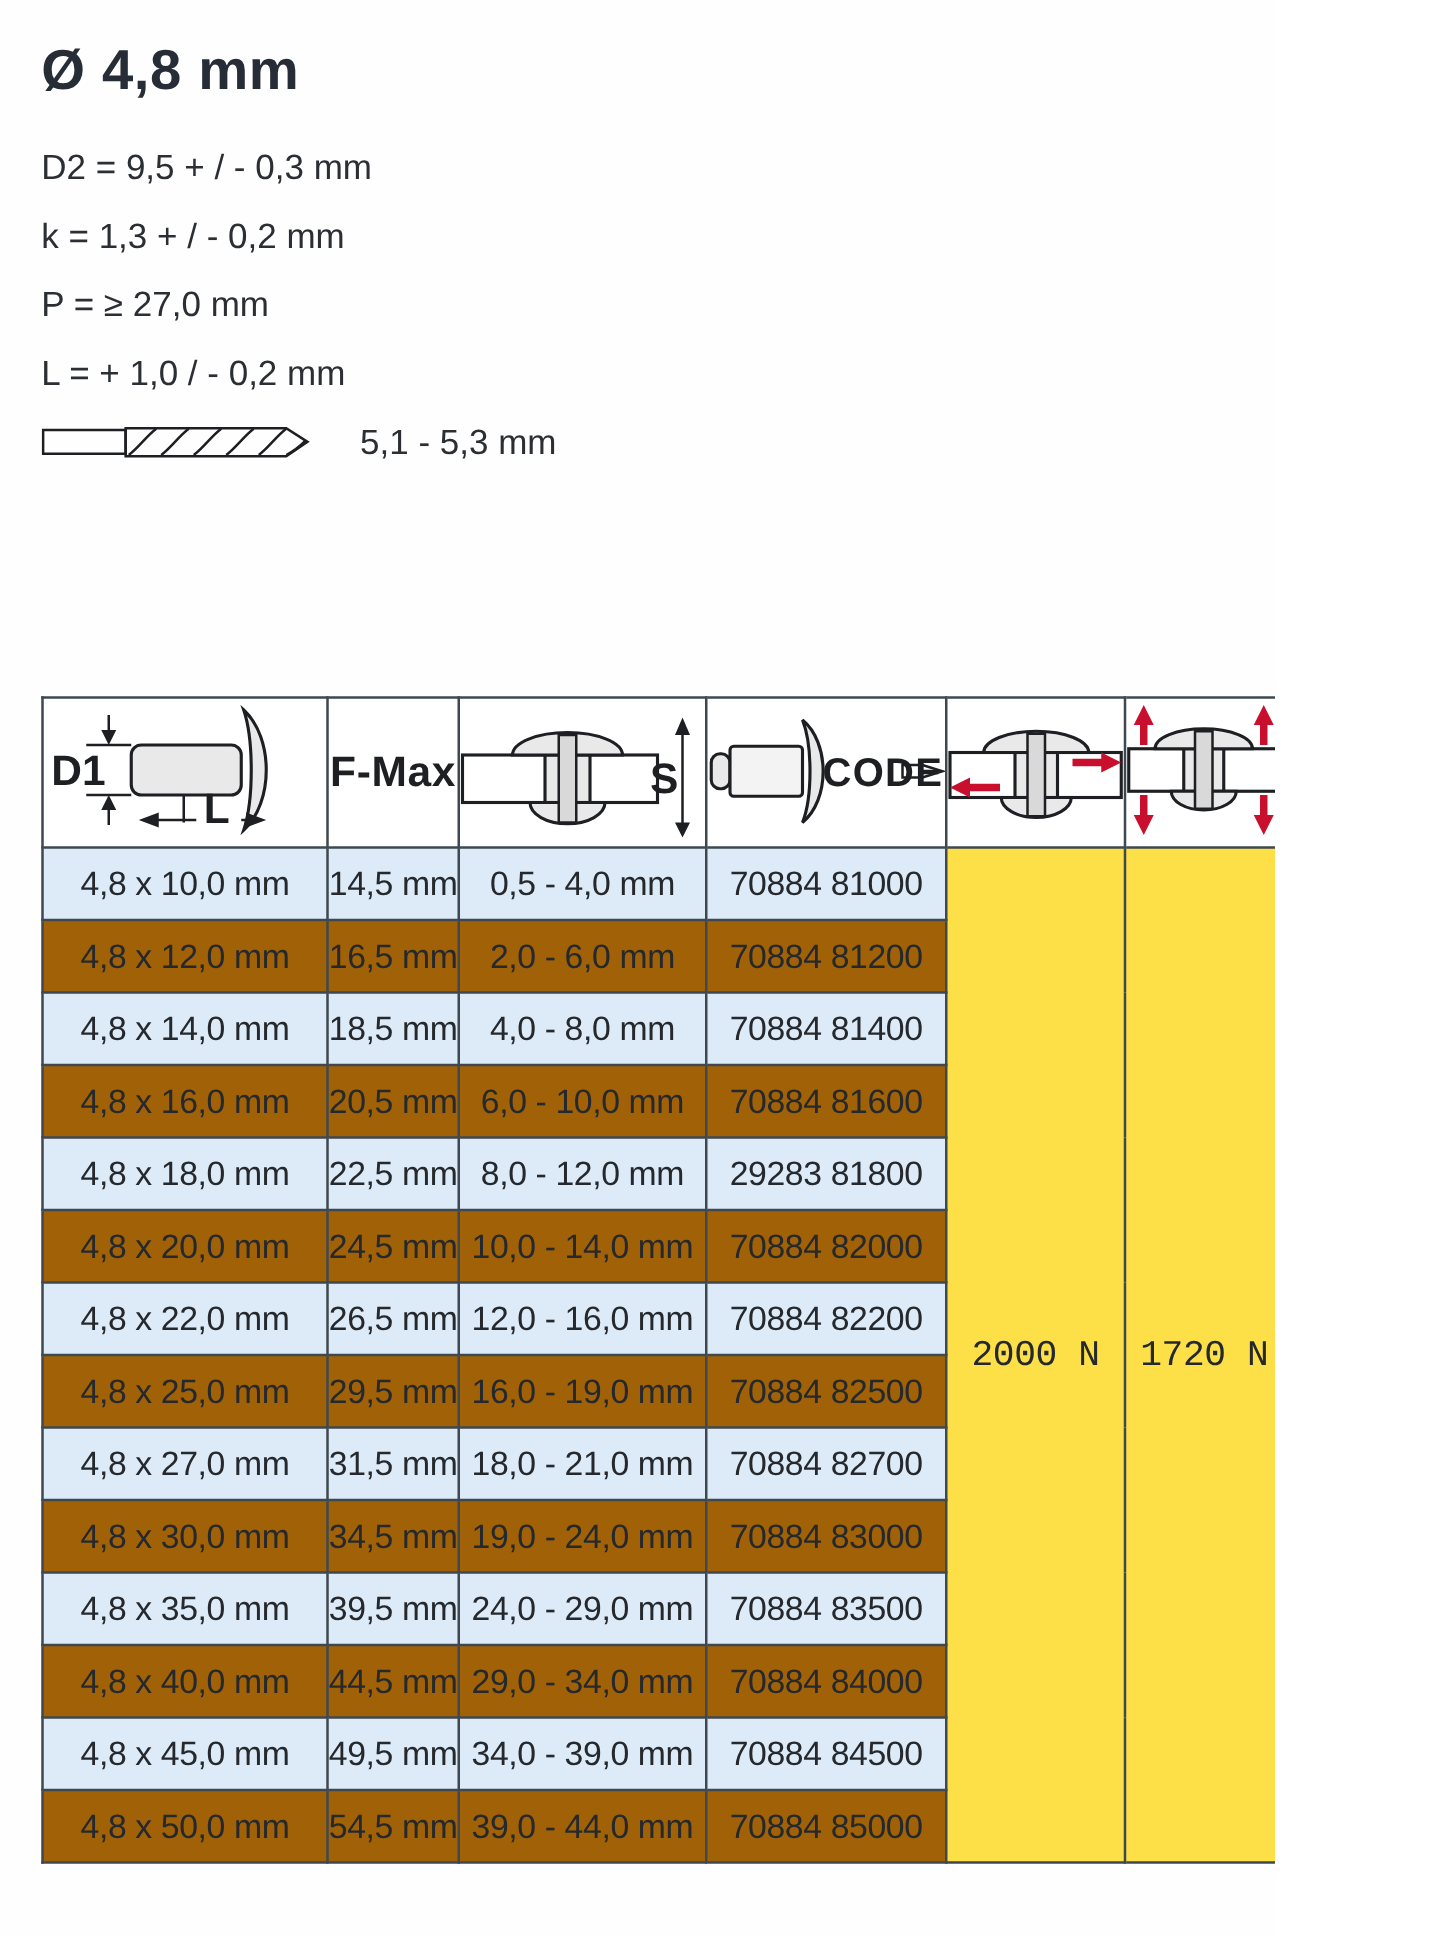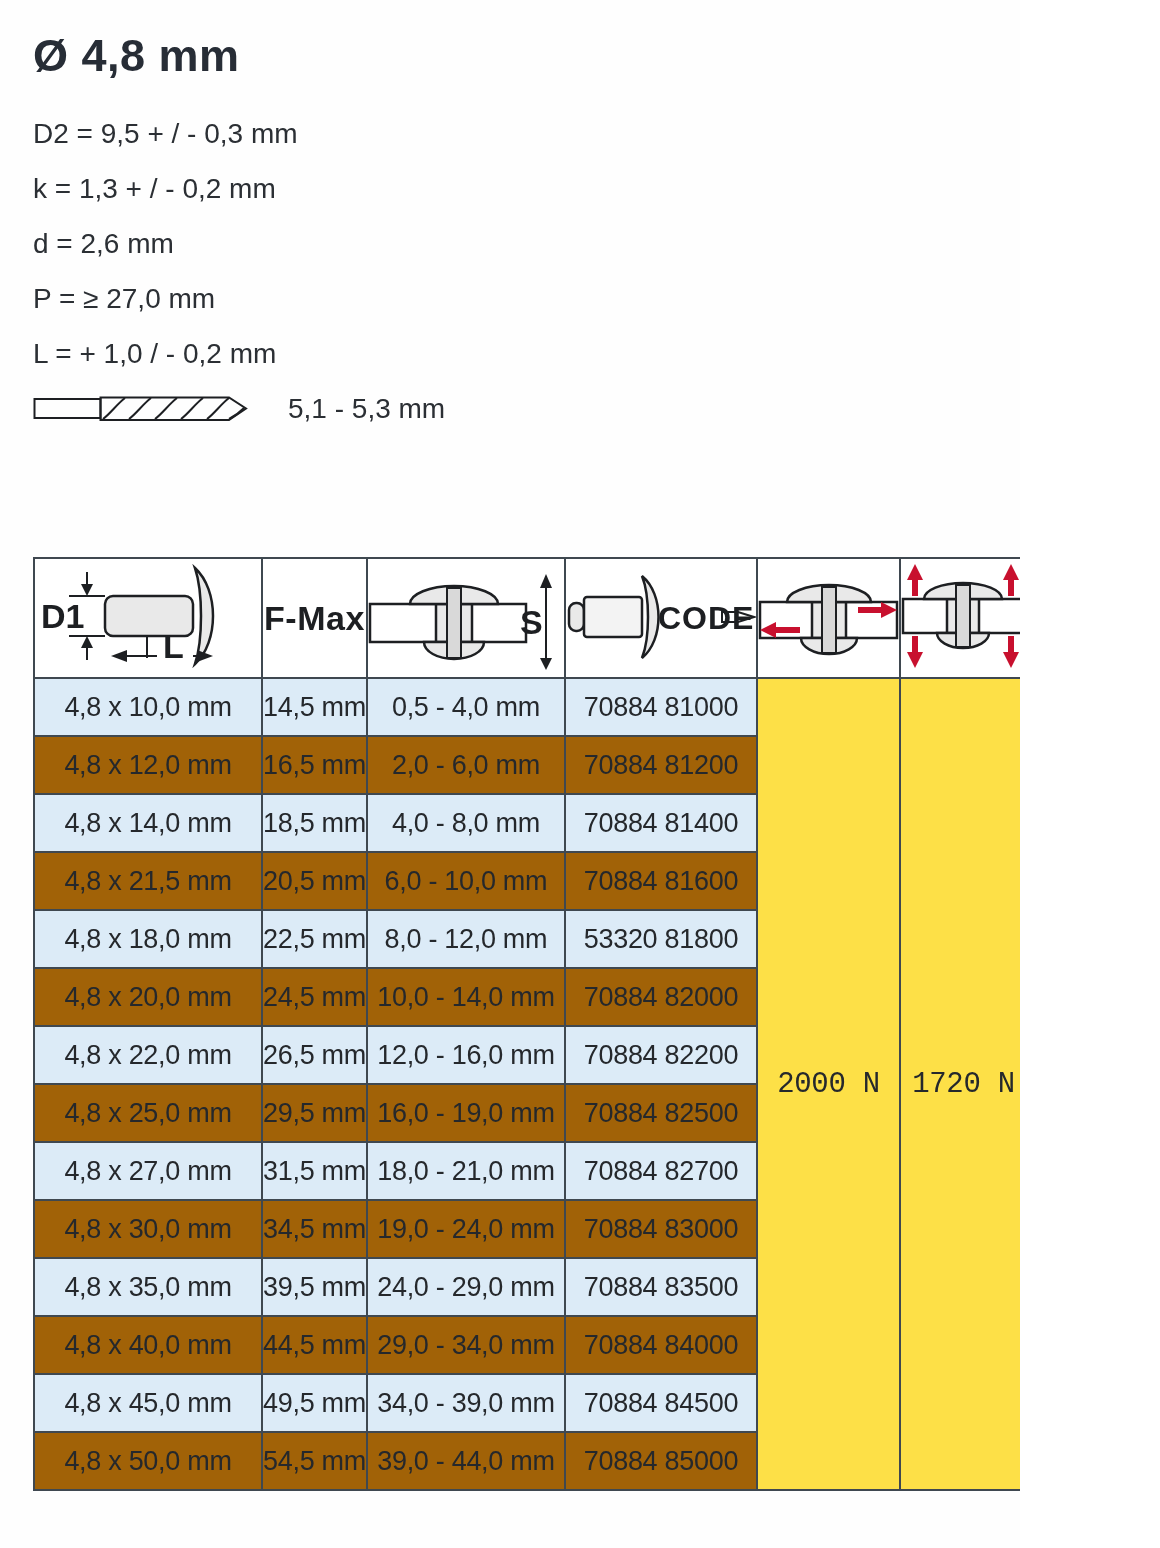--- a/index.html
+++ b/index.html
@@ -43,21 +43,20 @@
 </style>
 </head>
 <body>
 
 <div class="page">
 
   <div class="specs">
     <h1 class="page-title">Ø 4,8 mm</h1>
     <div class="spec-line">D2 = 9,5 + / - 0,3 mm</div>
     <div class="spec-line">k = 1,3 + / - 0,2 mm</div>
-    <div class="spec-line">d = 2,6 mm</div>
     <div class="spec-line">P = ≥ 27,0 mm</div>
     <div class="spec-line">L = + 1,0 / - 0,2 mm</div>
 
     <div class="drill-row">
       <svg width="215" height="30" viewBox="0 0 215 30">
 
         <rect x="1.5" y="5" width="66" height="19" fill="#ffffff" class="dthin"></rect>
 
         <path d="M67.5,3.5 L196,3.5 L213,14.5 L196,26 L67.5,26 Z" fill="#ffffff" class="dthin"></path>
 
@@ -214,30 +213,30 @@
         <td>2,0 - 6,0 mm</td>
         <td>70884 81200</td>
       </tr>
       <tr>
         <td>4,8 x 14,0 mm</td>
         <td>18,5 mm</td>
         <td>4,0 - 8,0 mm</td>
         <td>70884 81400</td>
       </tr>
       <tr>
-        <td>4,8 x 21,5 mm</td>
+        <td>4,8 x 16,0 mm</td>
         <td>20,5 mm</td>
         <td>6,0 - 10,0 mm</td>
         <td>70884 81600</td>
       </tr>
       <tr>
         <td>4,8 x 18,0 mm</td>
         <td>22,5 mm</td>
         <td>8,0 - 12,0 mm</td>
-        <td>53320 81800</td>
+        <td>29283 81800</td>
       </tr>
       <tr>
         <td>4,8 x 20,0 mm</td>
         <td>24,5 mm</td>
         <td>10,0 - 14,0 mm</td>
         <td>70884 82000</td>
       </tr>
       <tr>
         <td>4,8 x 22,0 mm</td>
         <td>26,5 mm</td>

